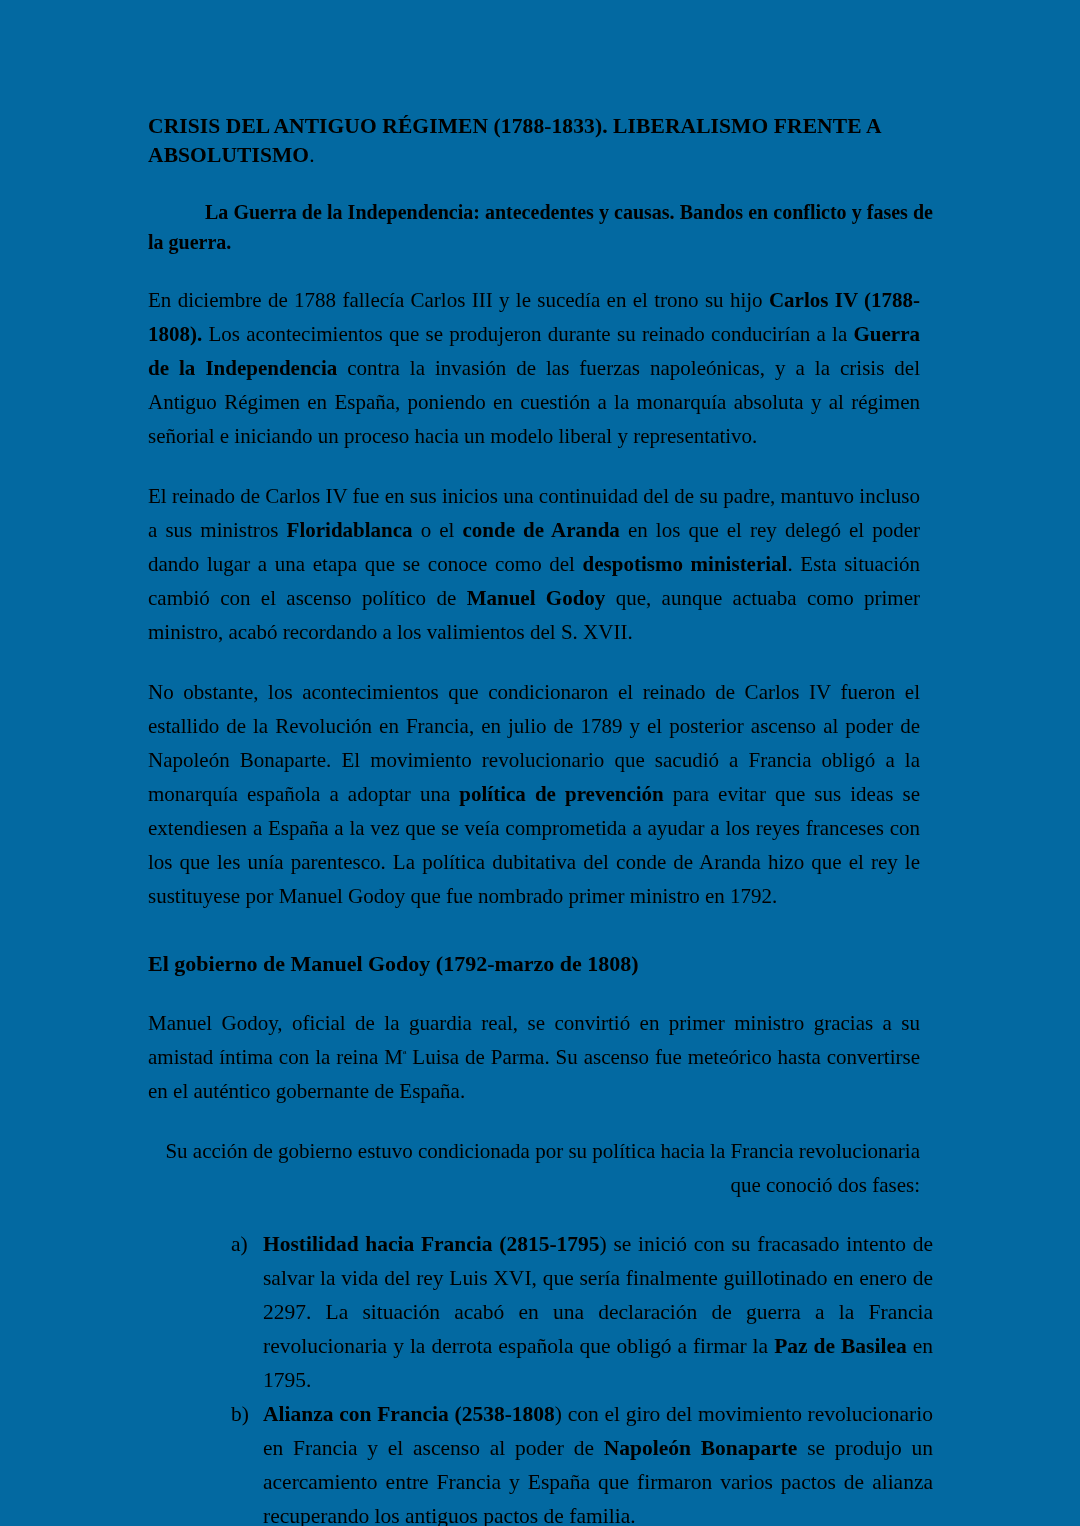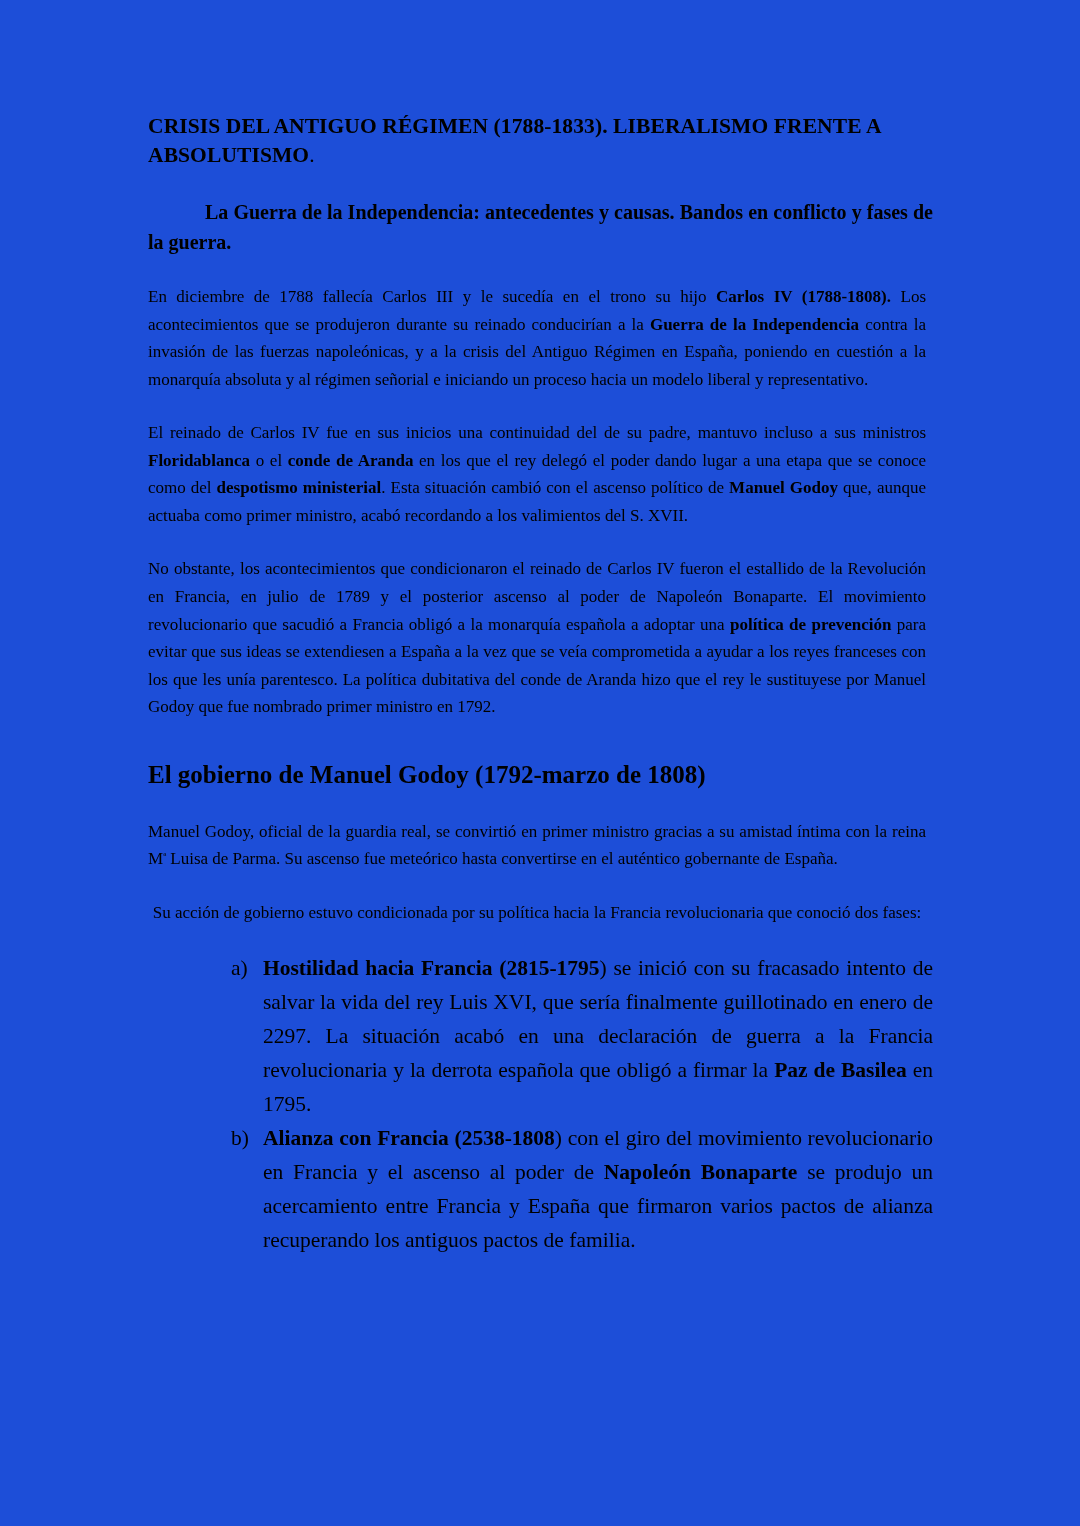--- a/index.html
+++ b/index.html
@@ -12,21 +12,21 @@
     width: 1080px;
     height: 1526px;
     font-family: "Liberation Serif", "DejaVu Serif", serif;
     color: #000000;
     -webkit-font-smoothing: antialiased;
   }
   .page {
     position: relative;
     width: 1080px;
     height: 1526px;
-    background: #1d4ed8;
+    background: #0369a1;
     box-sizing: border-box;
     padding: 112px 147px 0 148px;
   }
   .doc-title {
     font-size: 21.5px;
     font-weight: bold;
     line-height: 1.33;
     margin: 0 0 0 0;
     text-align: left;
     letter-spacing: 0.1px;
@@ -36,35 +36,35 @@
   }
   .section-heading {
     font-size: 20px;
     font-weight: bold;
     line-height: 1.5;
     margin: 28px 0 0 0;
     text-align: justify;
     text-indent: 57px;
   }
   .sub-heading {
-    font-size: 25px;
+    font-size: 22px;
     font-weight: bold;
     line-height: 1.4;
     margin: 36px 0 0 0;
     text-align: left;
   }
   p.body-par {
-    font-size: 17px;
+    font-size: 21px;
     line-height: 1.62;
-    margin: 26px 7px 0 0;
+    margin: 26px 13px 0 0;
     text-align: justify;
     text-justify: inter-word;
   }
   p.body-par.ragged {
-    text-align: center;
+    text-align: right;
   }
   ol.alpha-list {
     list-style: none;
     margin: 26px 0 0 0;
     padding: 0 0 0 83px;
     font-size: 21.5px;
     line-height: 1.58;
   }
   ol.alpha-list > li {
     position: relative;

